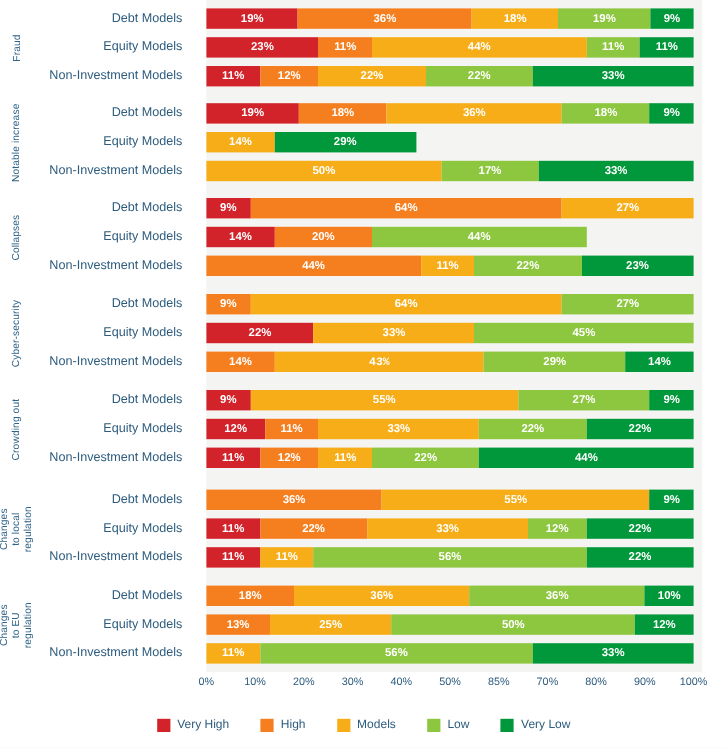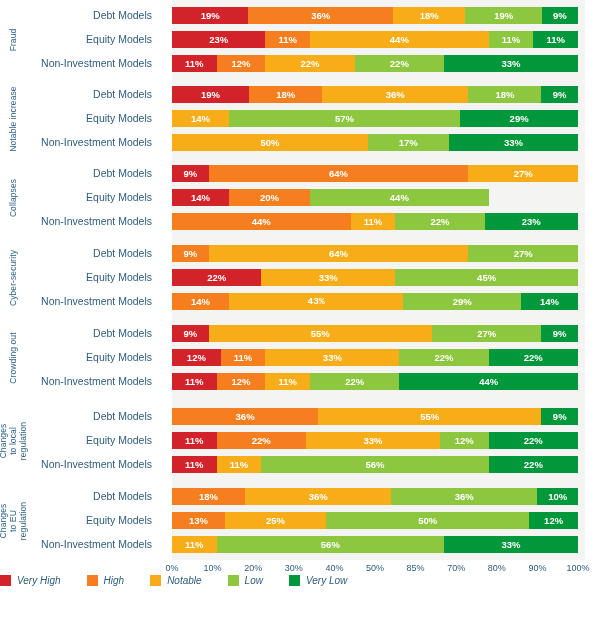--- a/index.html
+++ b/index.html
@@ -81,27 +81,26 @@
     top:0;
     font-size:9px;
     color:#2e5c7e;
     transform:translateX(-50%);
     white-space:nowrap;
   }
 
   
   #legend{
     position:absolute;
-    left:0;top:569px;
+    left:0;top:593px;
     width:606px;height:22px;
     display:flex;
     align-items:center;
-    justify-content:flex-start;
+    justify-content:center;
     gap:26px;
-    font-style:italic;
   }
   .legitem{display:flex;align-items:center;gap:6px;}
   .swatch{width:11px;height:11px;display:block;}
   .legtext{font-size:10px;color:#2e5c7e;white-space:nowrap;}
 </style>
 </head>
 <body>
 
 <div id="chart">
   <div id="plotbg"></div>
@@ -149,21 +148,20 @@
           <div class="seg" style="width: 73.08px; background: rgb(245, 127, 31);">18%</div>
           <div class="seg" style="width: 146.16px; background: rgb(246, 173, 23);">36%</div>
           <div class="seg" style="width: 73.08px; background: rgb(141, 198, 63);">18%</div>
           <div class="seg" style="width: 36.54px; background: rgb(0, 152, 58);">9%</div>
         </div>
       </div>
       <div class="row" style="top: 110px; left: 0px; width: 606px;">
         <div class="rowlabel">Equity Models</div>
         <div class="bar">
           <div class="seg" style="width: 56.84px; background: rgb(246, 173, 23);">14%</div>
-          <div class="seg" style="width: 231.42px; background: rgb(141, 198, 63);">57%</div>
           <div class="seg" style="width: 117.74px; background: rgb(0, 152, 58);">29%</div>
         </div>
       </div>
       <div class="row" style="top: 134px; left: 0px; width: 606px;">
         <div class="rowlabel">Non-Investment Models</div>
         <div class="bar">
           <div class="seg" style="width: 203px; background: rgb(246, 173, 23);">50%</div>
           <div class="seg" style="width: 84px; background: rgb(141, 198, 63);">17%</div>
           <div class="seg" style="width: 133.98px; background: rgb(0, 152, 58);">33%</div>
         </div>
@@ -333,21 +331,21 @@
       <div class="legitem">
         <span class="swatch" style="background: rgb(210, 35, 42);"></span>
         <span class="legtext">Very High</span>
       </div>
       <div class="legitem">
         <span class="swatch" style="background: rgb(245, 127, 31);"></span>
         <span class="legtext">High</span>
       </div>
       <div class="legitem">
         <span class="swatch" style="background: rgb(246, 173, 23);"></span>
-        <span class="legtext">Notable</span>
+        <span class="legtext">Models</span>
       </div>
       <div class="legitem">
         <span class="swatch" style="background: rgb(141, 198, 63);"></span>
         <span class="legtext">Low</span>
       </div>
       <div class="legitem">
         <span class="swatch" style="background: rgb(0, 152, 58);"></span>
         <span class="legtext">Very Low</span>
       </div>
     </div>

